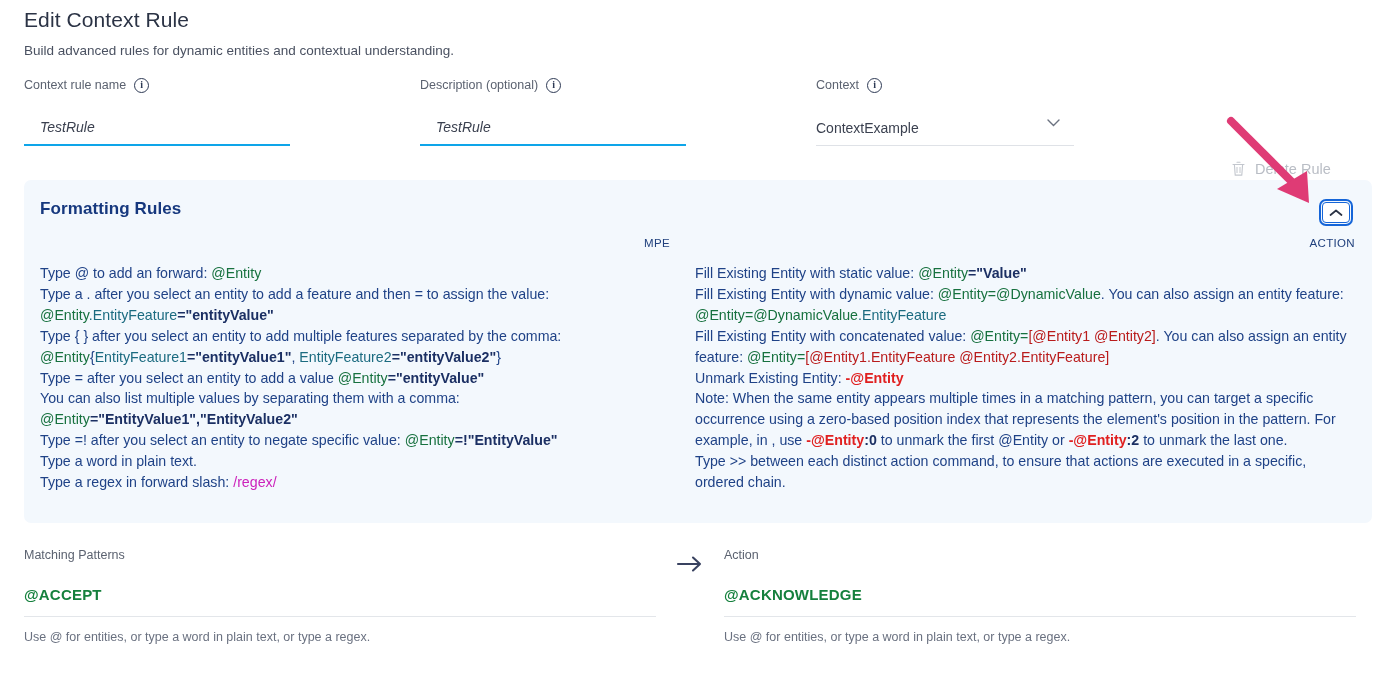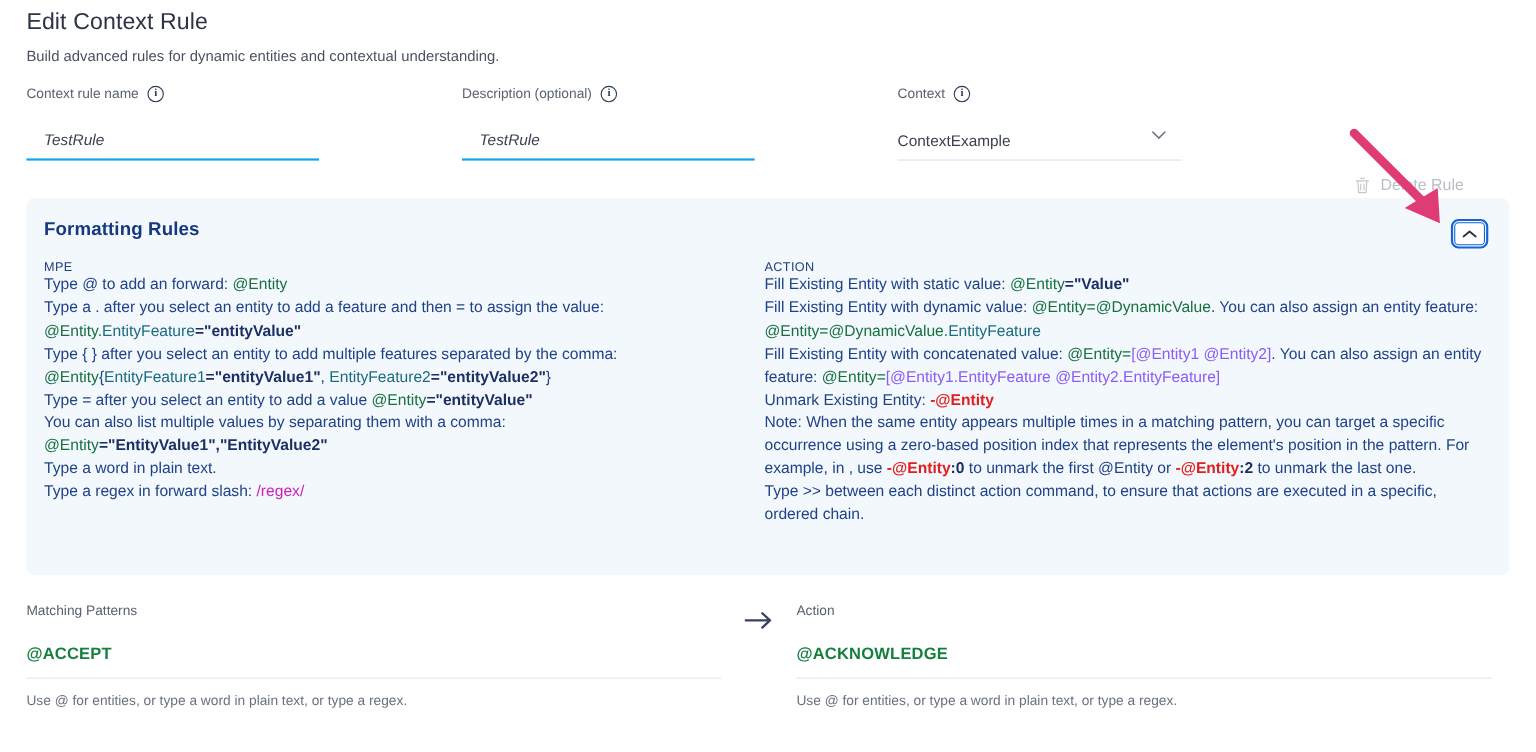--- a/index.html
+++ b/index.html
@@ -87,30 +87,30 @@
     cursor: pointer; padding: 0;
   }
   .collapse-btn svg { display: block; }
 
   .col { position: absolute; top: 57px; }
   #col-mpe    { left: 16px;  width: 630px; }
   #col-action { left: 671px; width: 660px; }
 
   .col-head {
     font-size: 11.5px; color: #20407d; font-weight: 400;
-    letter-spacing: 0.35px; 
+    letter-spacing: 0.35px; margin-bottom: 14px; text-align: right;
   }
   .rule-line {
     font-size: 14.2px; line-height: 20.9px; color: #1f4287;
     font-weight: 400; margin: 0;
   }
   .g  { color: #17713f; }            
   .t  { color: #1b6b80; }            
   .nv { color: #1b2f63; font-weight: 700; }  
-  .br { color: #8b5cf6; }            
+  .br { color: #b91c1c; }            
   .rd { color: #e02020; font-weight: 600; }  
   .rdb{ color: #1b2f63; font-weight: 700; }  
   .rx { color: #cc22bb; }            
 
   
   .bottom { position: absolute; left: 0; top: 548px; width: 1396px; }
   .bcol { position: absolute; top: 0; }
   #bcol-left  { left: 24px;  width: 632px; }
   #bcol-right { left: 724px; width: 632px; }
   .bcol-label { font-size: 12.5px; color: #5b6270; margin-bottom: 24px; }
@@ -193,20 +193,21 @@
       <div class="col-head">MPE</div>
       <div id="mpe-lines">
           <div class="rule-line"><span>Type @ to add an forward: </span><span class="g">@Entity</span></div>
           <div class="rule-line"><span>Type a . after you select an entity to add a feature and then = to assign the value:</span></div>
           <div class="rule-line"><span class="g">@Entity</span><span class="t">.EntityFeature</span><span class="nv">="entityValue"</span></div>
           <div class="rule-line"><span>Type { } after you select an entity to add multiple features separated by the comma:</span></div>
           <div class="rule-line"><span class="g">@Entity</span><span>{</span><span class="t">EntityFeature1</span><span class="nv">="entityValue1"</span><span>, </span><span class="t">EntityFeature2</span><span class="nv">="entityValue2"</span><span>}</span></div>
           <div class="rule-line"><span>Type = after you select an entity to add a value </span><span class="g">@Entity</span><span class="nv">="entityValue"</span></div>
           <div class="rule-line"><span>You can also list multiple values by separating them with a comma:</span></div>
           <div class="rule-line"><span class="g">@Entity</span><span class="nv">="EntityValue1","EntityValue2"</span></div>
+          <div class="rule-line"><span>Type =! after you select an entity to negate specific value: </span><span class="g">@Entity</span><span class="nv">=!"EntityValue"</span></div>
           <div class="rule-line"><span>Type a word in plain text.</span></div>
           <div class="rule-line"><span>Type a regex in forward slash: </span><span class="rx">/regex/</span></div>
         </div>
     </div>
 
     <div class="col" id="col-action">
       <div class="col-head">ACTION</div>
       <div id="action-lines">
           <div class="rule-line"><span>Fill Existing Entity with static value: </span><span class="g">@Entity</span><span class="nv">="Value"</span></div>
           <div class="rule-line"><span>Fill Existing Entity with dynamic value: </span><span class="g">@Entity=@DynamicValue</span><span>. You can also assign an entity feature: </span><span class="g">@Entity=@DynamicValue</span><span class="t">.EntityFeature</span></div>

